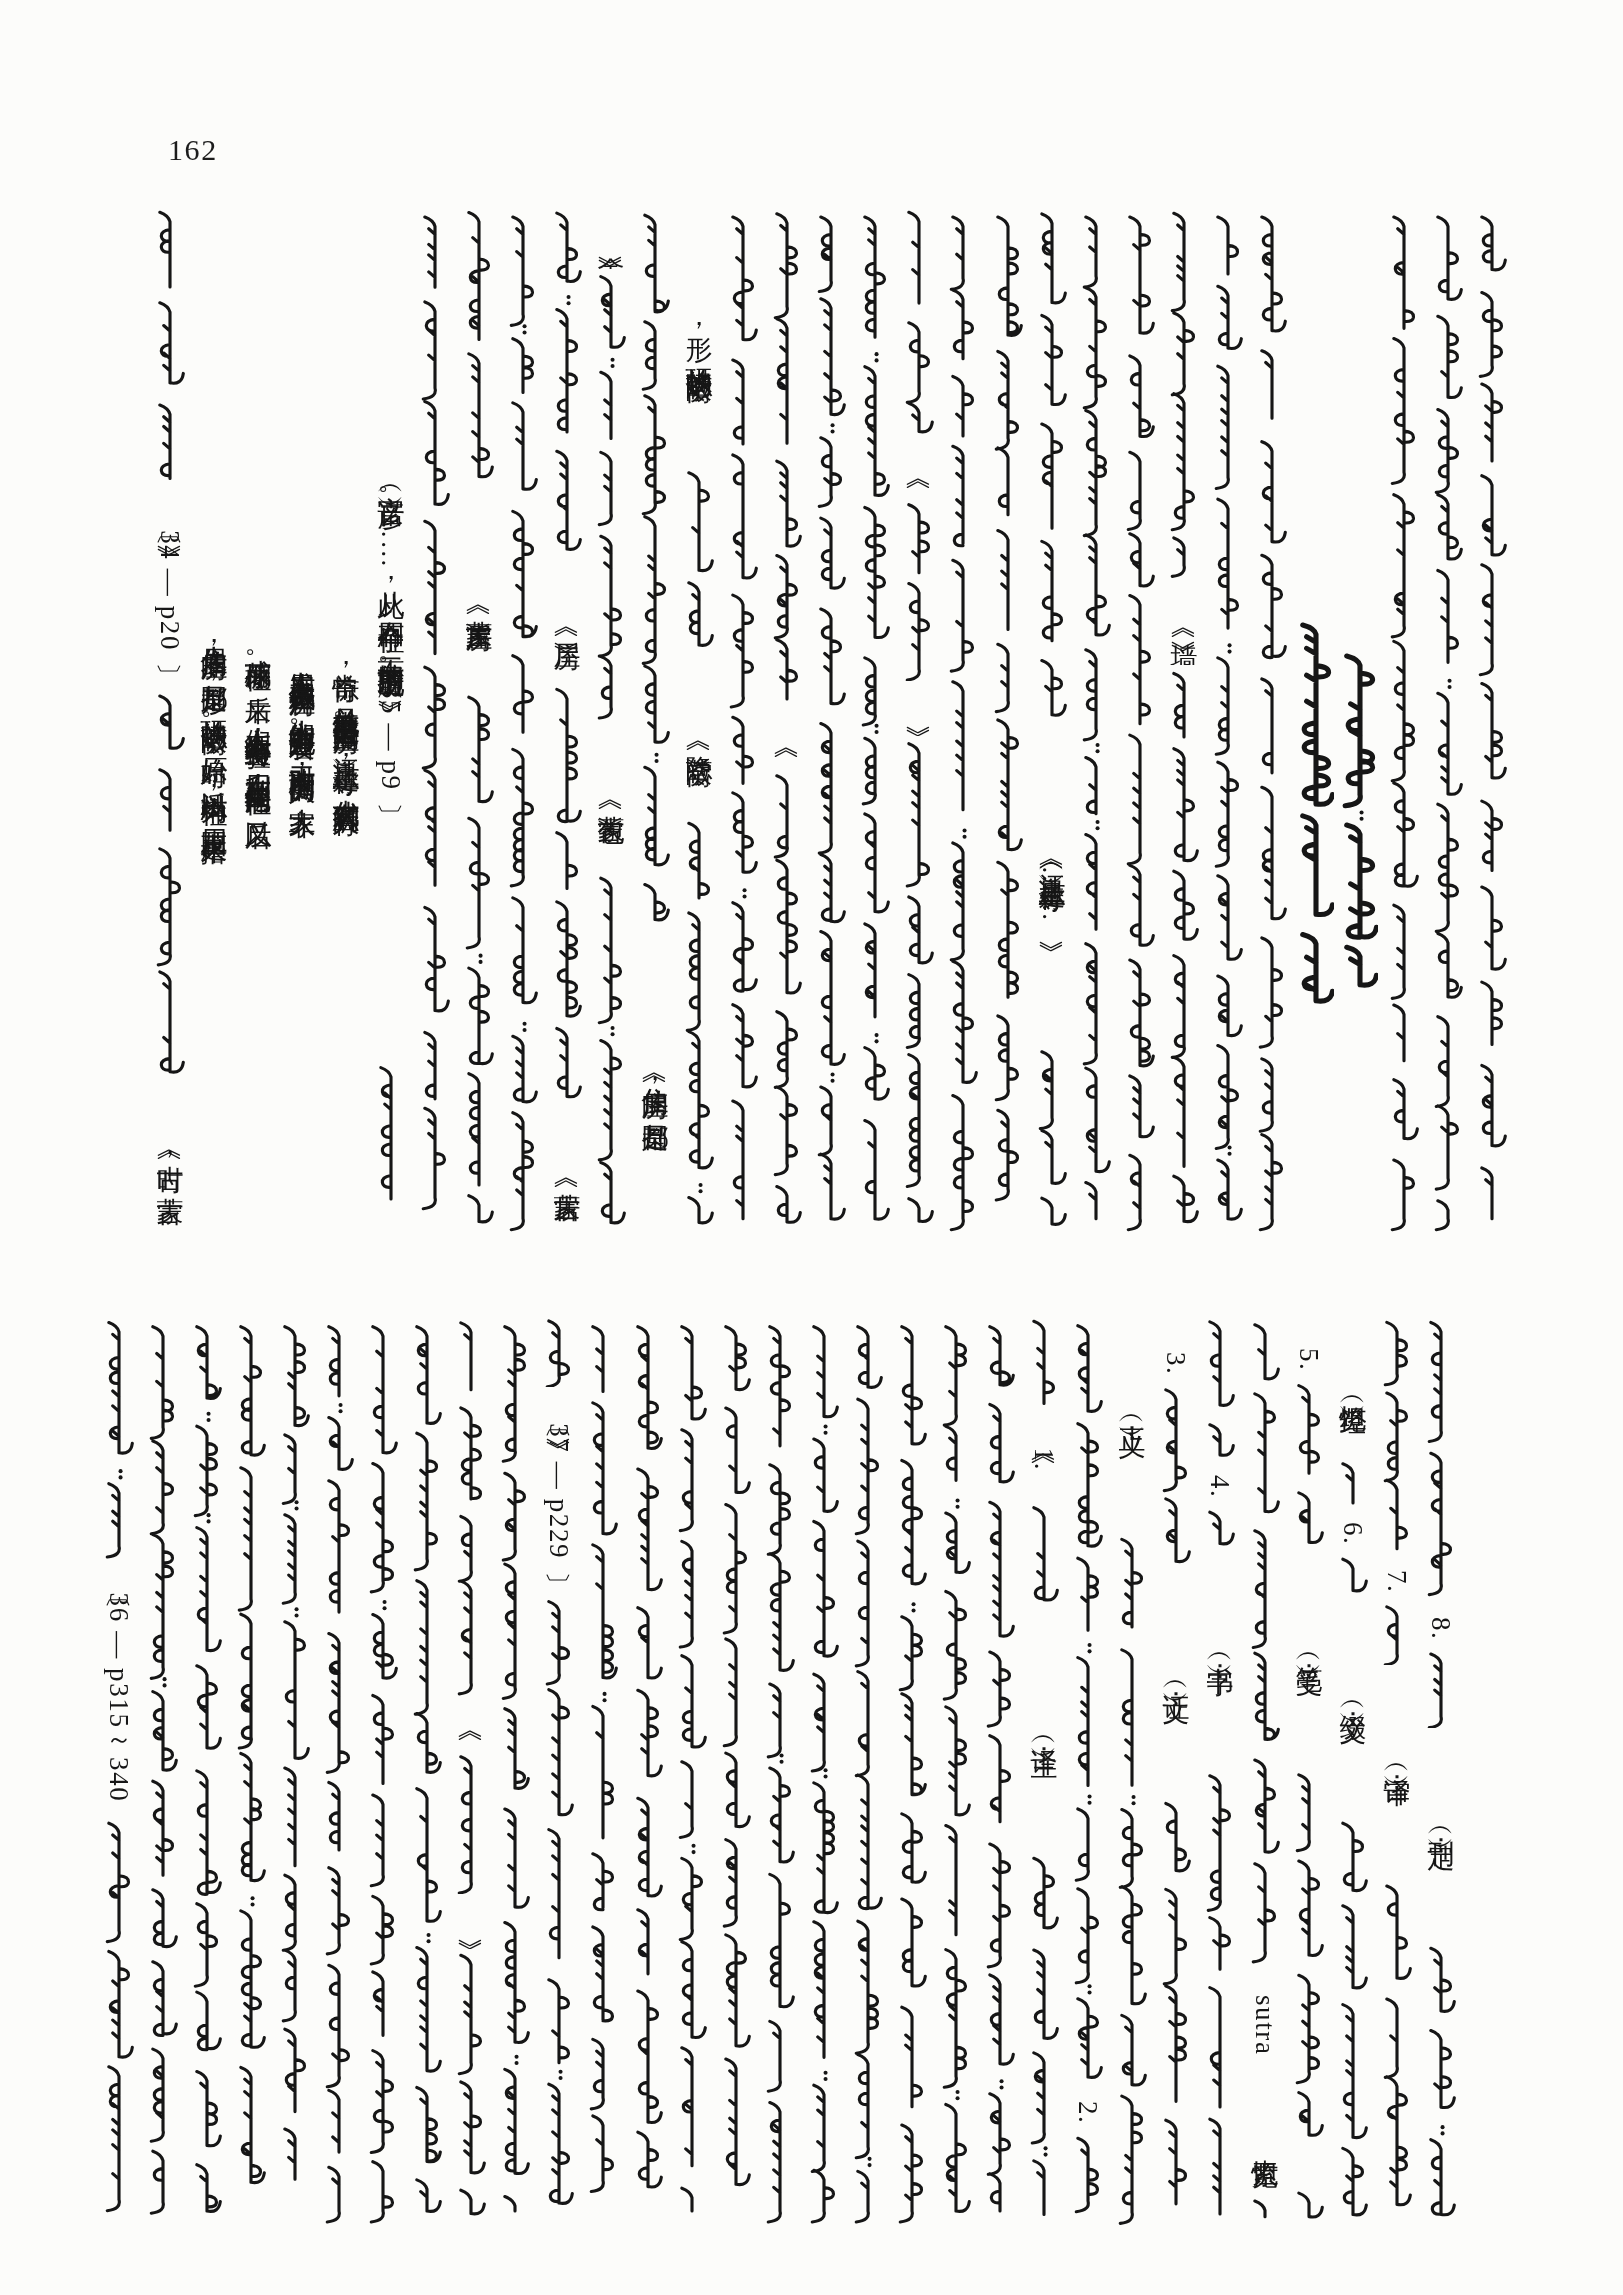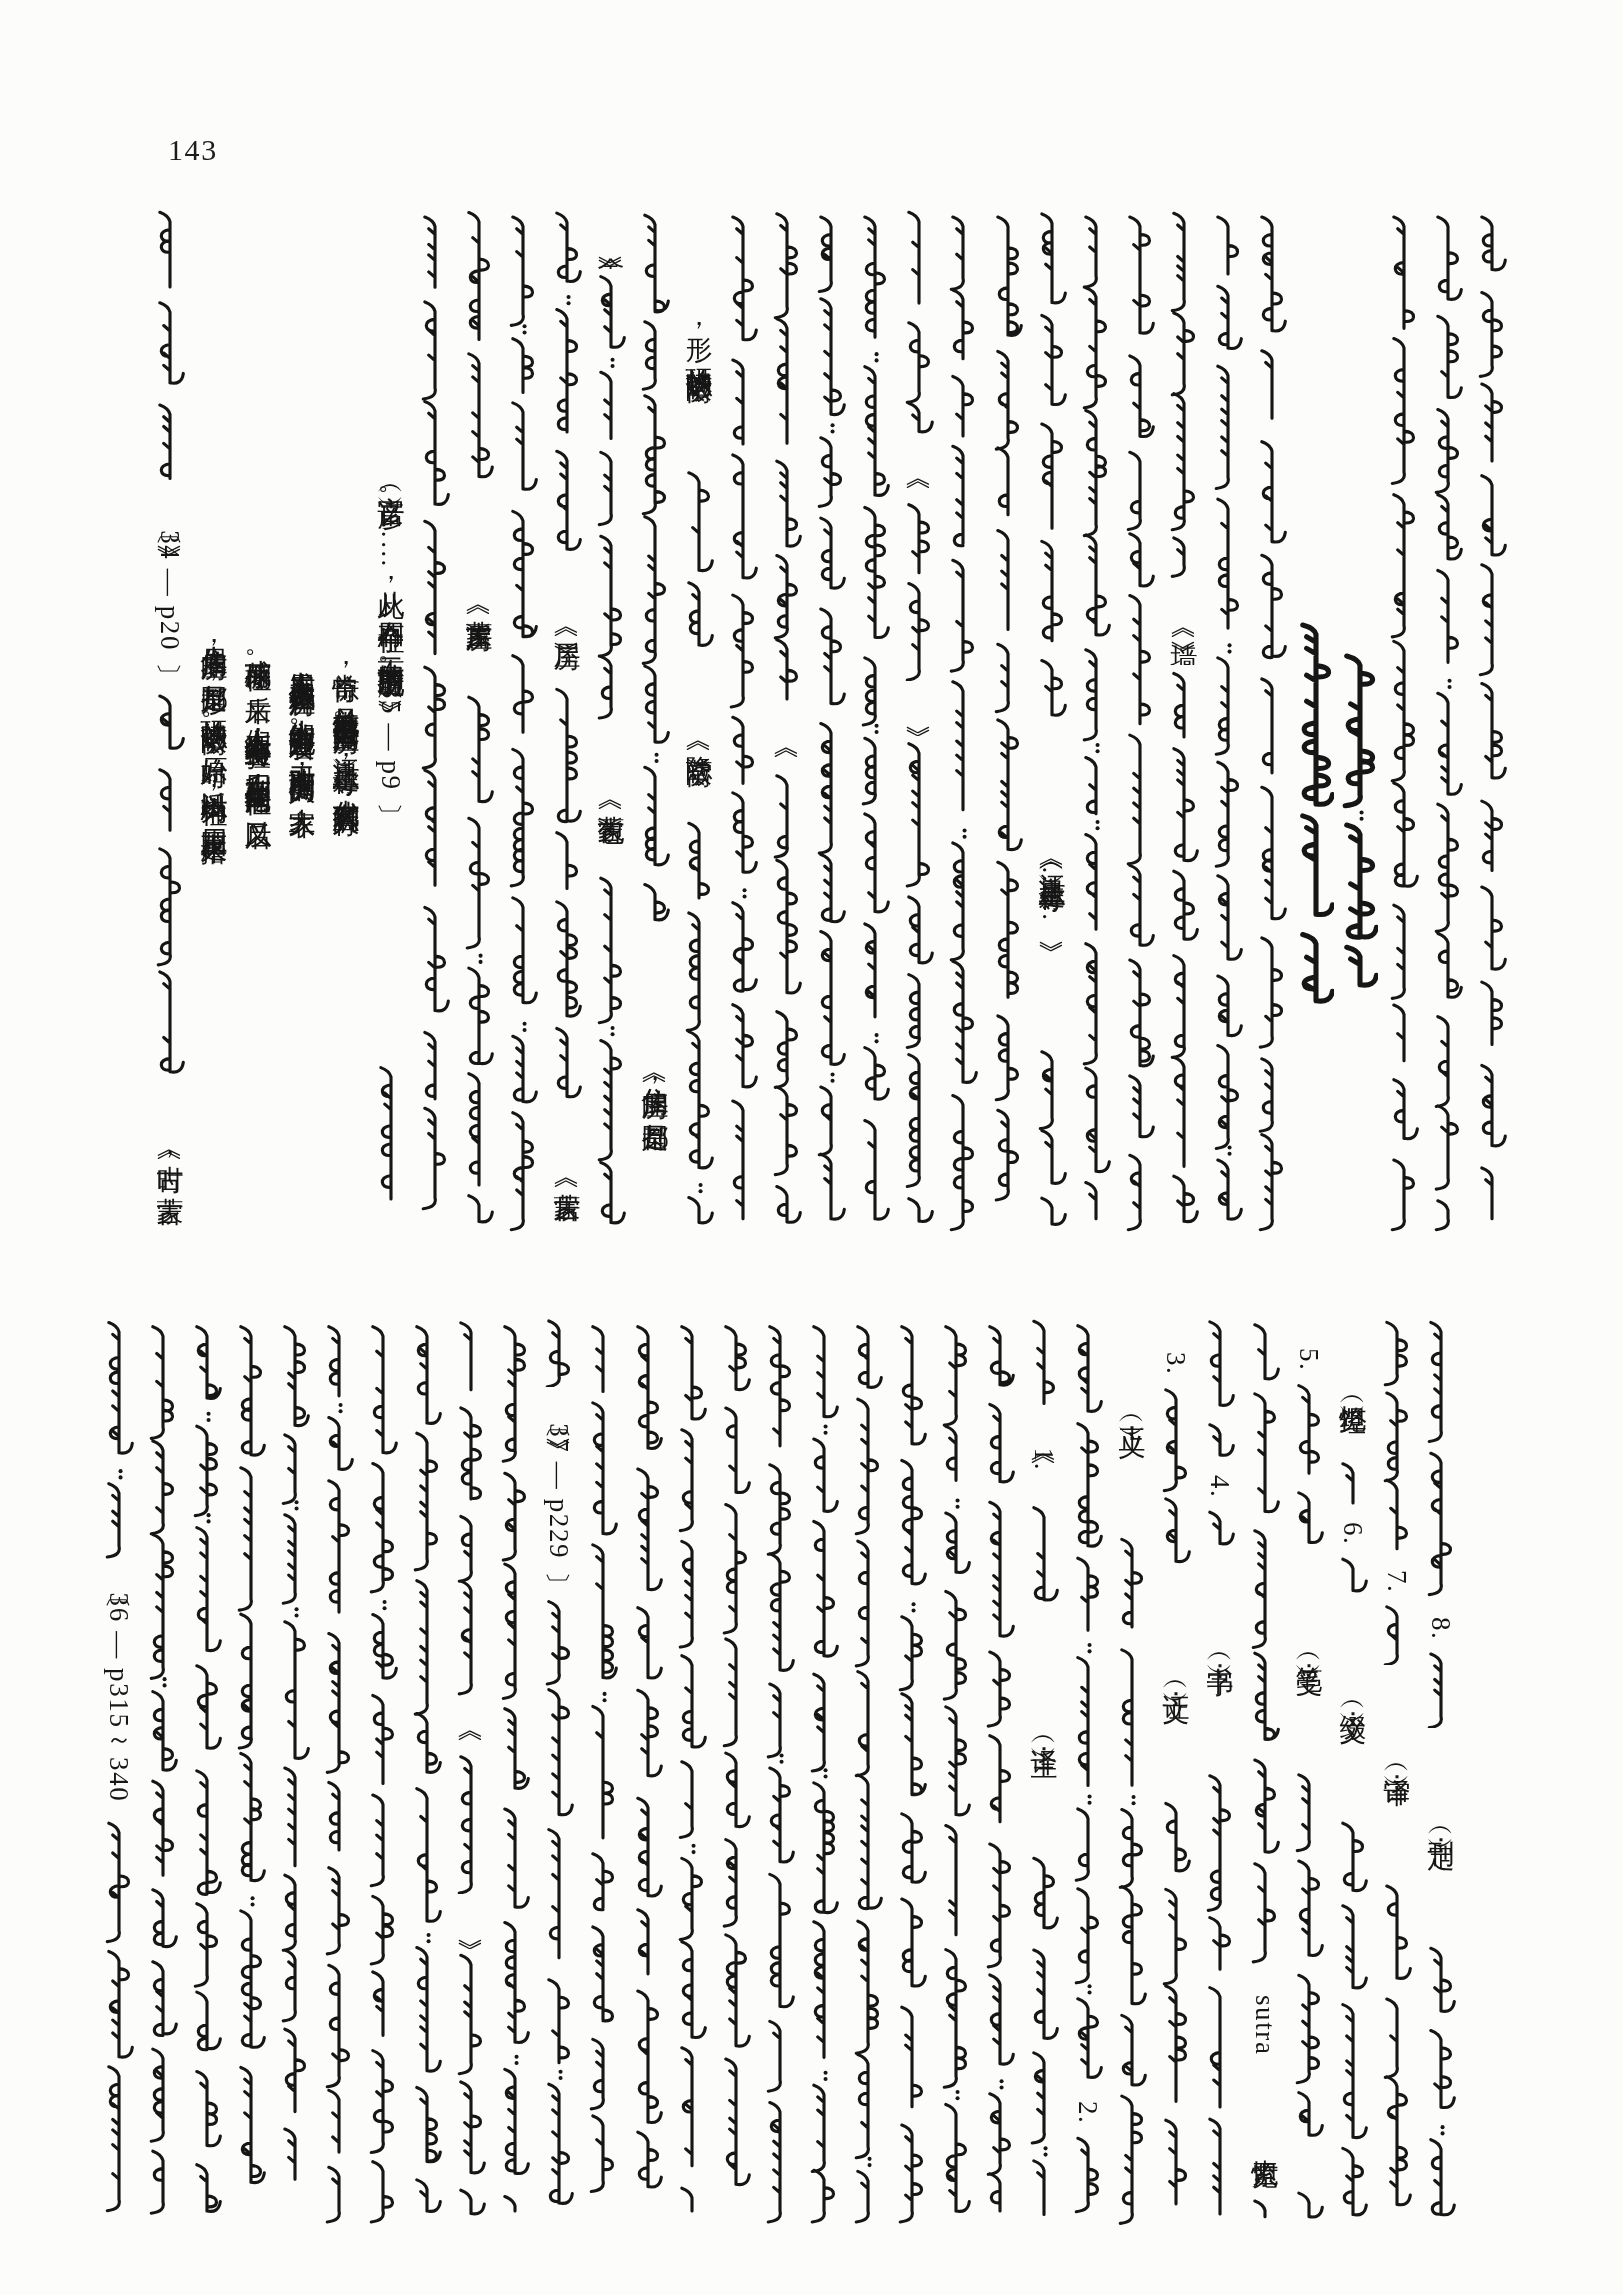--- a/index.html
+++ b/index.html
@@ -22,21 +22,21 @@
     width:36px; overflow:hidden; text-align:center;
     color:#161616;
   }
   .seg-gap{ width:36px; }
   .seg-mong{ line-height:0; }
 </style>
 </head>
 <body>
 
 <div id="scan-page">
-  <div id="page-number">143</div>
+  <div id="page-number">162</div>
   <div id="columns-root">
       <div class="text-column" style="left: 152px; top: 206px; height: 1030px;">
         <div class="seg-mong" style="height: 285px;"><svg width="36" height="285" viewBox="-23 0 46 360">
             <g fill="none" stroke="#161616" stroke-width="4" stroke-linecap="round">
               <path d=" M -13 6 Q -2 10 0 18 L 0 101.31300679873675 M 0 28 q -12 2 -11 9 q 1 7 11 6 M 0 41.944001726806164 q -12 2 -11 9 q 1 7 11 6 M -13 121.61789355706424 Q -2 125.61789355706424 0 133.61789355706424 L 0 223.8566060550511 M 0 157.67627344932407 L -8 150.67627344932407 M 0 174.93925966043025 q -12 2 -11 9 q 1 7 11 6 M 0 192.81125362683088 L -8 185.81125362683088 M 0 208.4879648303613 L -8 201.4879648303613 M 0 223.8566060550511 Q 15 226.8566060550511 17 211.8566060550511 M -13 252.20452235359699 Q -2 256.204522353597 0 264.204522353597 L 0 346 M 0 274.204522353597 L -8 267.204522353597 M 0 286.64980243798345 L -8 279.64980243798345 M 0 308.21855939459056 L -8 301.21855939459056 M 0 327.22535031381994 q -12 2 -11 9 q 1 7 11 6"></path>
             </g>
             <g fill="#161616"></g>
           </svg></div>
         <div class="seg-cjk" style="height: 198px;">》〔34 — p20〕</div>
         <div class="seg-mong" style="height: 396px;"><svg width="36" height="396" viewBox="-23 0 46 500">

